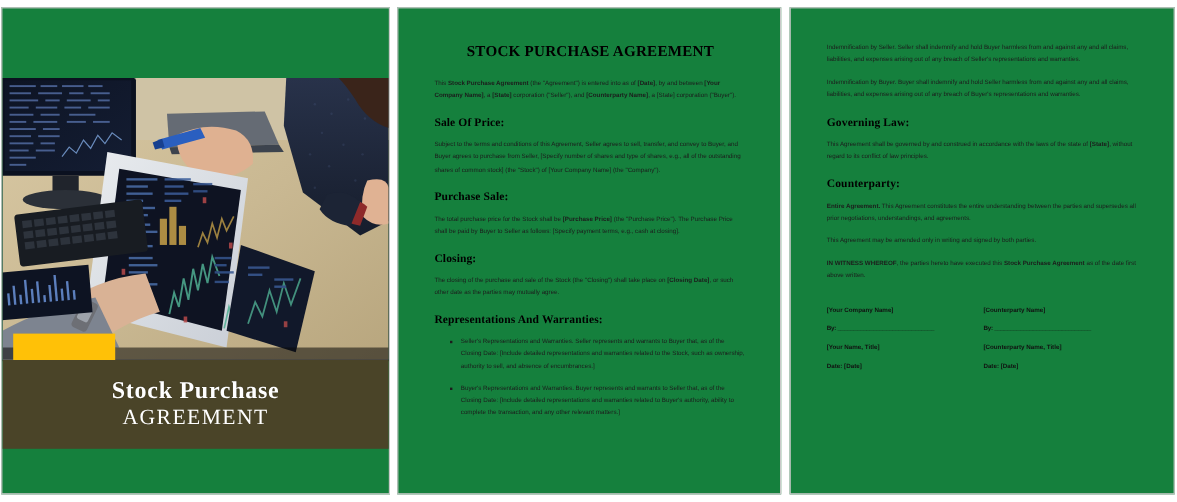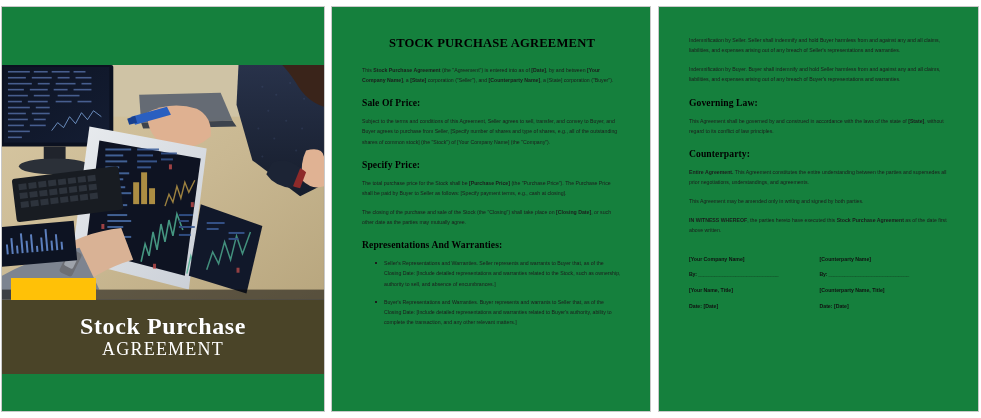--- a/index.html
+++ b/index.html
@@ -63,21 +63,21 @@
     background: #4A4428;
     z-index: 4;
     display: flex;
     flex-direction: column;
     align-items: center;
     justify-content: center;
   }
   .cover-title-1 {
     font-family: "Liberation Serif", serif;
     font-weight: bold;
-    font-size: 24px;
+    font-size: 20px;
     color: #ffffff;
     letter-spacing: 0.6px;
     line-height: 1.05;
     text-shadow: 0 0 1px rgba(0,0,0,.4);
   }
   .cover-title-2 {
     font-family: "Liberation Serif", serif;
     font-weight: normal;
     font-size: 18px;
     color: #ffffff;
@@ -391,23 +391,24 @@
   <div class="page" id="page-2">
     <div class="doc-body">
 
       <div class="doc-title">STOCK PURCHASE AGREEMENT</div>
 
       <p class="para">This <b>Stock Purchase Agreement</b> (the "Agreement") is entered into as of <b>[Date]</b>, by and between <b>[Your Company Name]</b>, a <b>[State]</b> corporation ("Seller"), and <b>[Counterparty Name]</b>, a [State] corporation ("Buyer").</p>
 
       <div class="h2">Sale Of Price:</div>
       <p class="para">Subject to the terms and conditions of this Agreement, Seller agrees to sell, transfer, and convey to Buyer, and Buyer agrees to purchase from Seller, [Specify number of shares and type of shares, e.g., all of the outstanding shares of common stock] (the "Stock") of [Your Company Name] (the "Company").</p>
 
-      <div class="h2">Specify Price:</div>
+      <div class="h2">Purchase Sale:</div>
       <p class="para">The total purchase price for the Stock shall be <b>[Purchase Price]</b> (the "Purchase Price"). The Purchase Price shall be paid by Buyer to Seller as follows: [Specify payment terms, e.g., cash at closing].</p>
 
+      <div class="h2">Closing:</div>
       <p class="para">The closing of the purchase and sale of the Stock (the "Closing") shall take place on <b>[Closing Date]</b>, or such other date as the parties may mutually agree.</p>
 
       <div class="h2">Representations And Warranties:</div>
       <ul class="bullets">
         <li>Seller's Representations and Warranties. Seller represents and warrants to Buyer that, as of the Closing Date: [Include detailed representations and warranties related to the Stock, such as ownership, authority to sell, and absence of encumbrances.]</li>
         <li>Buyer's Representations and Warranties. Buyer represents and warrants to Seller that, as of the Closing Date: [Include detailed representations and warranties related to Buyer's authority, ability to complete the transaction, and any other relevant matters.]</li>
       </ul>
 
     </div>
   </div>

